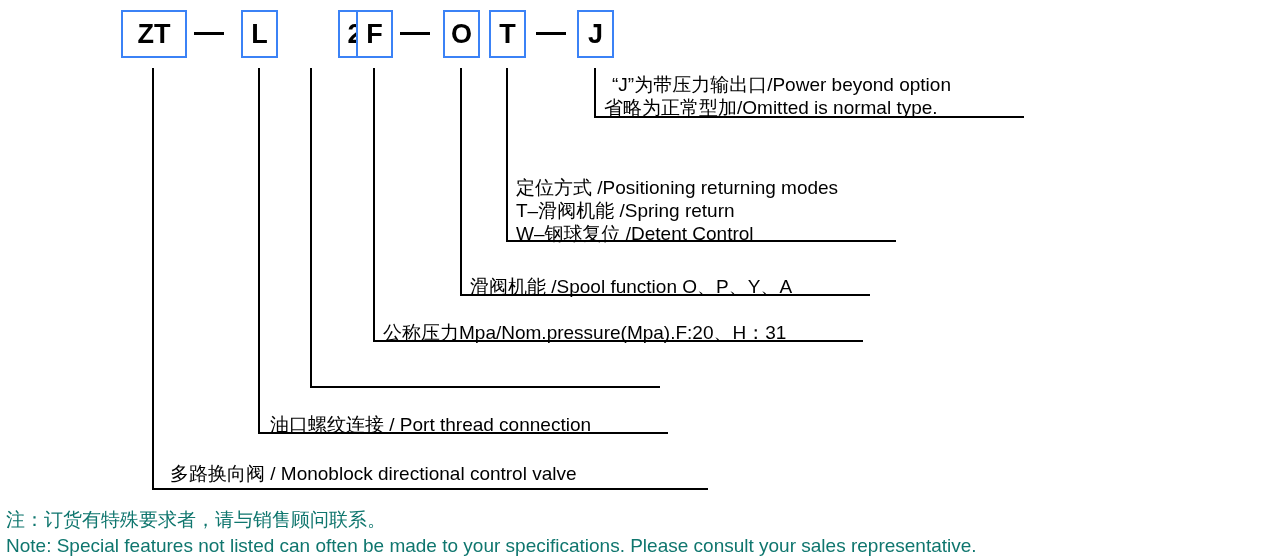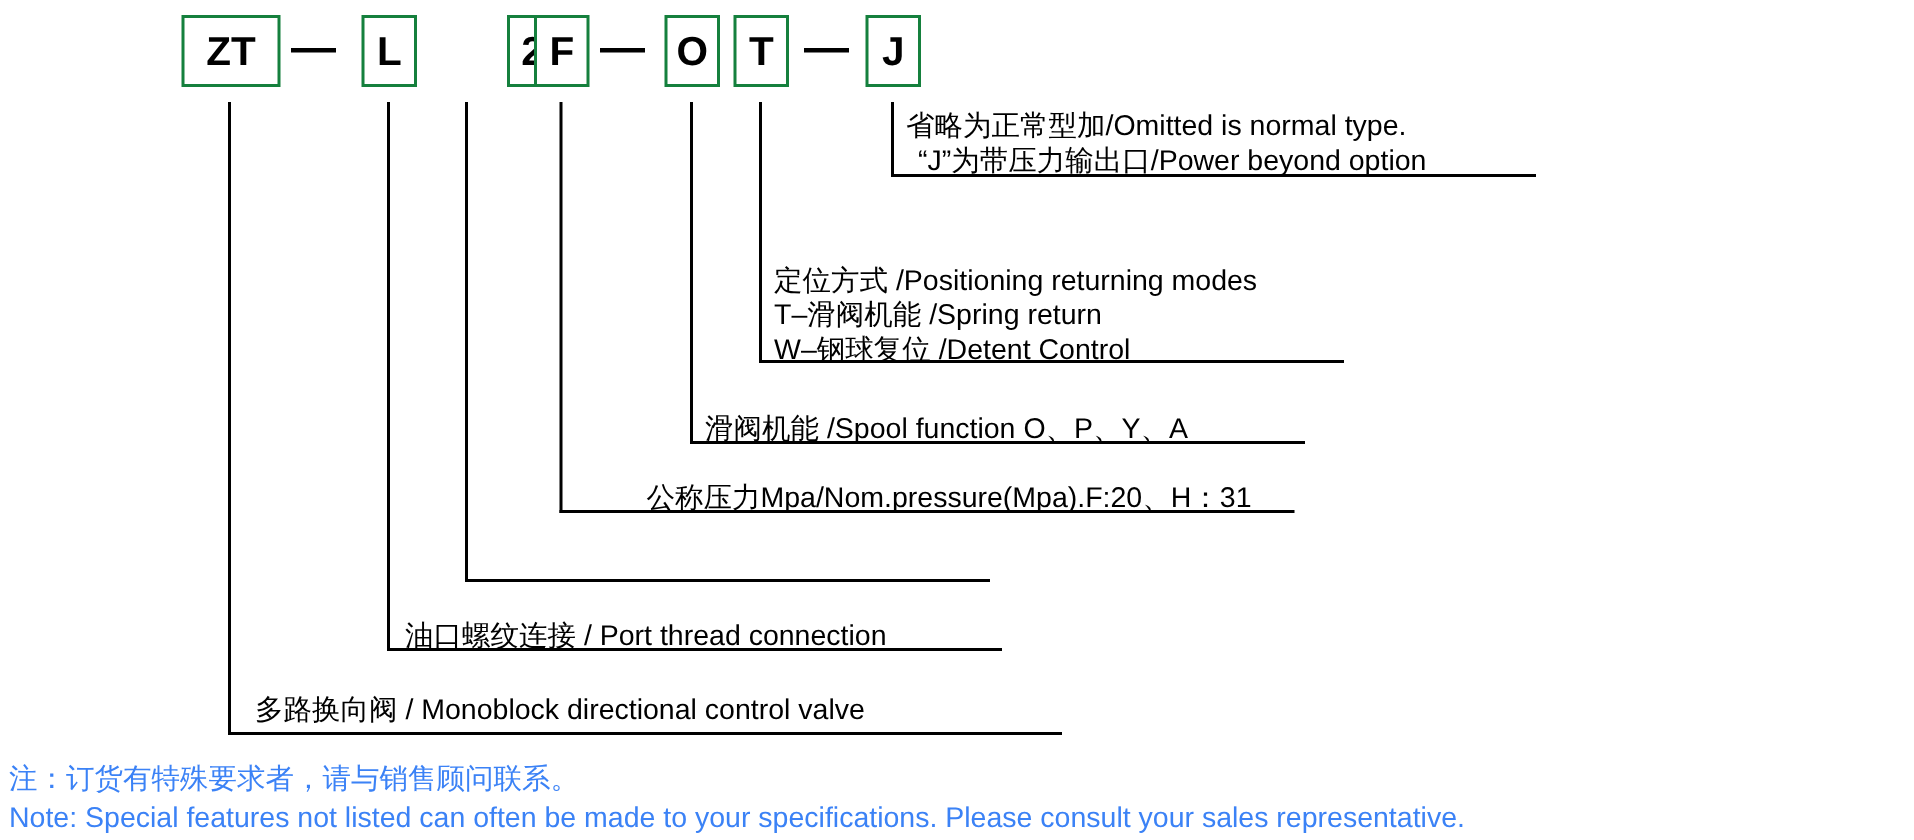--- a/index.html
+++ b/index.html
@@ -16,21 +16,21 @@
     width: 1276px;
     height: 560px;
     overflow: hidden;
     background: #ffffff;
   }
 
   
   .code-box {
     position: absolute;
     box-sizing: border-box;
-    border: 2px solid #15803d;
+    border: 2px solid #3b82f6;
     background: #fff;
     display: flex;
     align-items: center;
     justify-content: center;
     font-size: 27px;
     font-weight: bold;
     letter-spacing: 0px;
     line-height: 1;
   }
   .dash {
@@ -58,21 +58,21 @@
     line-height: 1.22;
     white-space: nowrap;
     color: #000;
   }
 
   .note {
     position: absolute;
     font-size: 19px;
     line-height: 1.3;
     white-space: nowrap;
-    color: #3b82f6;
+    color: #0f766e;
   }
 </style>
 </head>
 <body>
 
 <div id="stage">
 
   <div class="code-box" style="left:121px; top:10px; width:66px; height:48px;">ZT</div>
 
   <div class="dash" style="left:194px; top:32px; width:30px;"></div>
@@ -89,41 +89,41 @@
 
   <div class="code-box" style="left:489px; top:10px; width:37px; height:48px;">T</div>
 
   <div class="dash" style="left:536px; top:32px; width:30px;"></div>
 
   <div class="code-box" style="left:577px; top:10px; width:37px; height:48px;">J</div>
 
   <div class="vline" style="left:594px; top:68px; height:50px;"></div>
   <div class="hline" style="left:594px; top:116px; width:430px;"></div>
   <div class="label" style="left:604px; top:73px;">
+    <div style="padding-left:8px;">“J”为带压力输出口/Power beyond option</div>
     <div>省略为正常型加/Omitted is normal type.</div>
-    <div style="padding-left:8px;">“J”为带压力输出口/Power beyond option</div>
   </div>
 
   <div class="vline" style="left:506px; top:68px; height:174px;"></div>
   <div class="hline" style="left:506px; top:240px; width:390px;"></div>
   <div class="label" style="left:516px; top:176px;">
     <div>定位方式 /Positioning returning modes</div>
     <div>T–滑阀机能 /Spring return</div>
     <div>W–钢球复位 /Detent Control</div>
   </div>
 
   <div class="vline" style="left:460px; top:68px; height:228px;"></div>
   <div class="hline" style="left:460px; top:294px; width:410px;"></div>
   <div class="label" style="left:470px; top:275px;">
     <div>滑阀机能 /Spool function O、P、Y、A</div>
   </div>
 
   <div class="vline" style="left:373px; top:68px; height:274px;"></div>
   <div class="hline" style="left:373px; top:340px; width:490px;"></div>
-  <div class="label" style="left:383px; top:321px;margin-left:48px;">
+  <div class="label" style="left:383px; top:321px;">
     <div>公称压力Mpa/Nom.pressure(Mpa).F:20、H：31</div>
   </div>
 
   <div class="vline" style="left:310px; top:68px; height:320px;"></div>
   <div class="hline" style="left:310px; top:386px; width:350px;"></div>
 
   <div class="vline" style="left:258px; top:68px; height:366px;"></div>
   <div class="hline" style="left:258px; top:432px; width:410px;"></div>
   <div class="label" style="left:270px; top:413px;">
     <div>油口螺纹连接 / Port thread connection</div>

